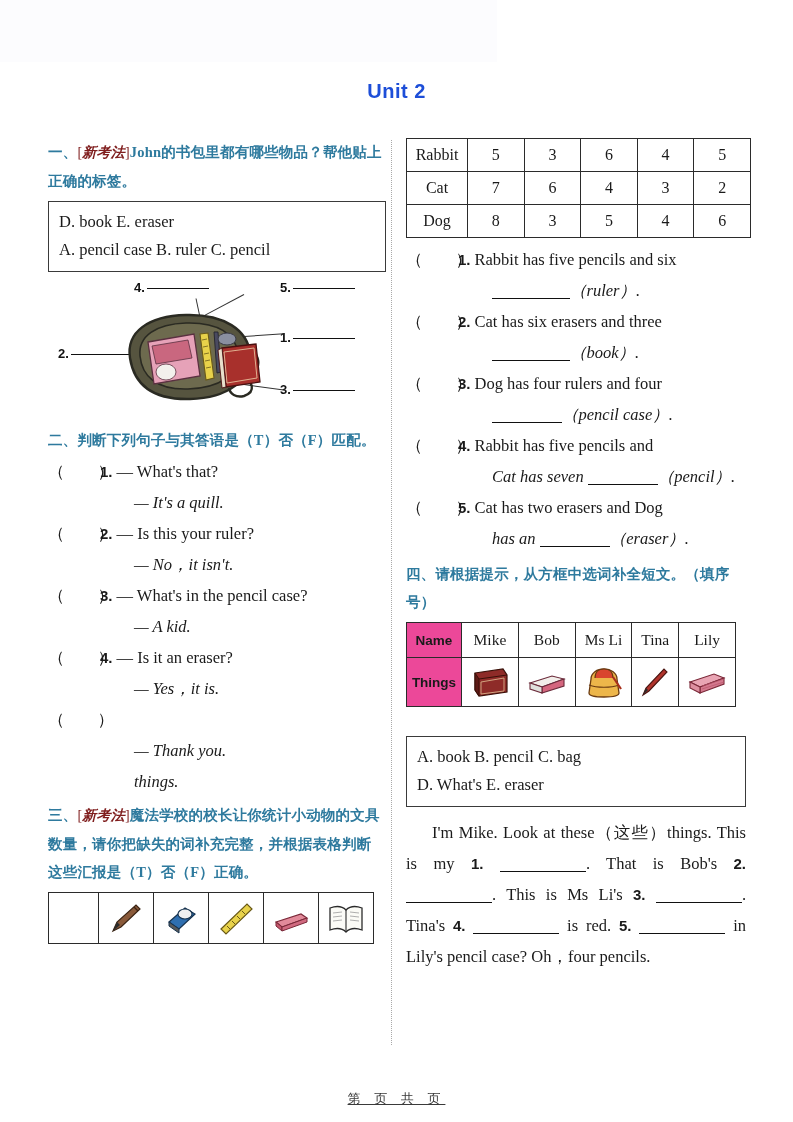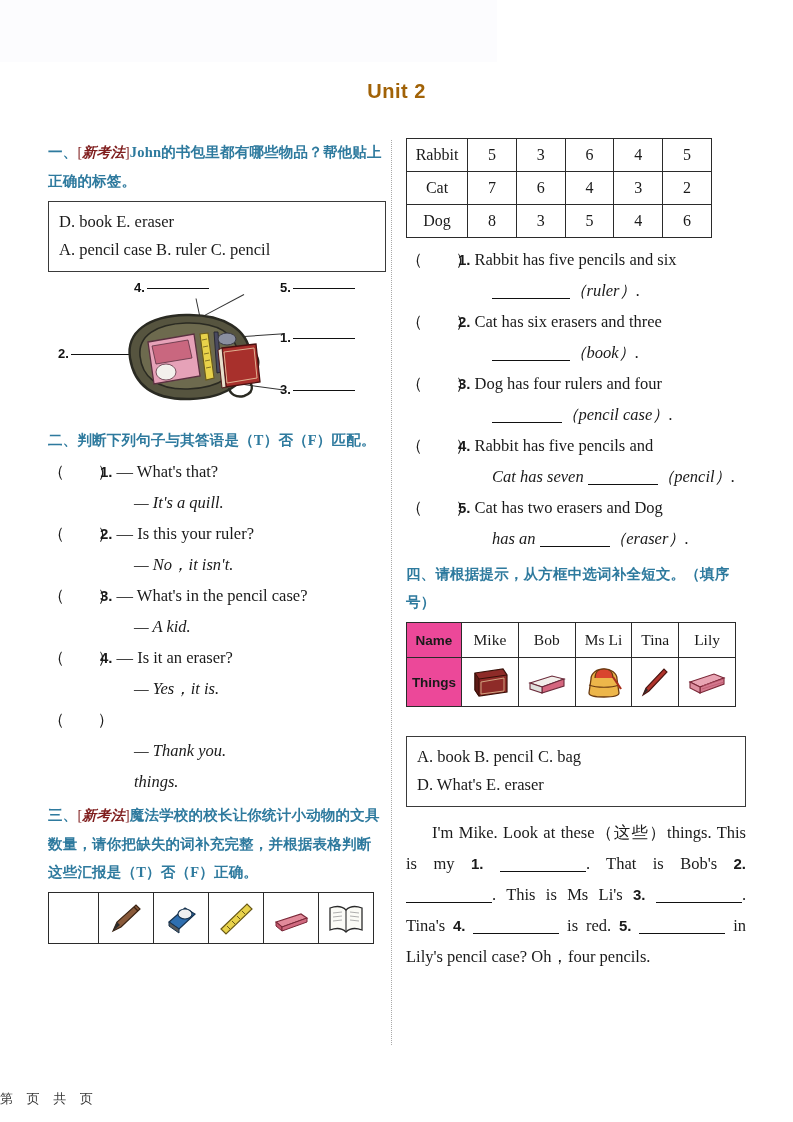--- a/index.html
+++ b/index.html
@@ -14,21 +14,21 @@
   .scan-tint{
     position:absolute;left:0;top:0;width:497px;height:62px;
     background:#fcfcfe;
   }
   
   .unit-title{
     position:absolute;left:0;top:80px;width:793px;
     text-align:center;
     font-family:"Liberation Sans","DejaVu Sans",sans-serif;
     font-weight:bold;font-size:20px;
-    color:#a16207;
+    color:#1d4ed8;
     letter-spacing:.5px;
   }
   
   .col{position:absolute;top:138px;}
   .col-left{left:48px;width:338px;}
   .col-right{left:406px;width:340px;}
   .divider{
     position:absolute;left:391px;top:140px;
     width:0;height:905px;
     border-left:1px dotted #a9a9a9;
@@ -104,21 +104,21 @@
     border-bottom:1.3px solid #111;
     height:17px;
     vertical-align:-3px;
   }
   .b70{width:70px;}
   .b78{width:78px;}
   .b86{width:86px;}
   
   table{border-collapse:collapse;}
   .tbl-animals{
-    width:306px;
+    width:345px;
     margin-bottom:6px;
     border-radius:10px;
   }
   .tbl-animals td{
     border:1px solid #2b2b2b;
     text-align:center;
     font-size:16px;
     height:30px;
     font-family:"Liberation Serif","DejaVu Serif",serif;
   }
@@ -152,24 +152,25 @@
     text-align:justify;
   }
   .passage .ind{display:inline-block;width:26px;}
   .passage .num{
     font-family:"Liberation Sans","DejaVu Sans",sans-serif;
     font-weight:bold;font-size:15px;
   }
   
   .footer{
     position:absolute;left:0;bottom:14px;width:793px;
-    text-align:left;
+    text-align:center;
     font-family:"Liberation Sans","DejaVu Sans",sans-serif;
     font-size:13px;color:#3a3a3a;
     letter-spacing:5px;
+    text-decoration:underline;
   }
   svg{display:block;margin:0 auto;}
 </style>
 </head>
 <body>
 
 <div class="scan-tint"></div>
 
 <div class="unit-title">Unit 2</div>
 

